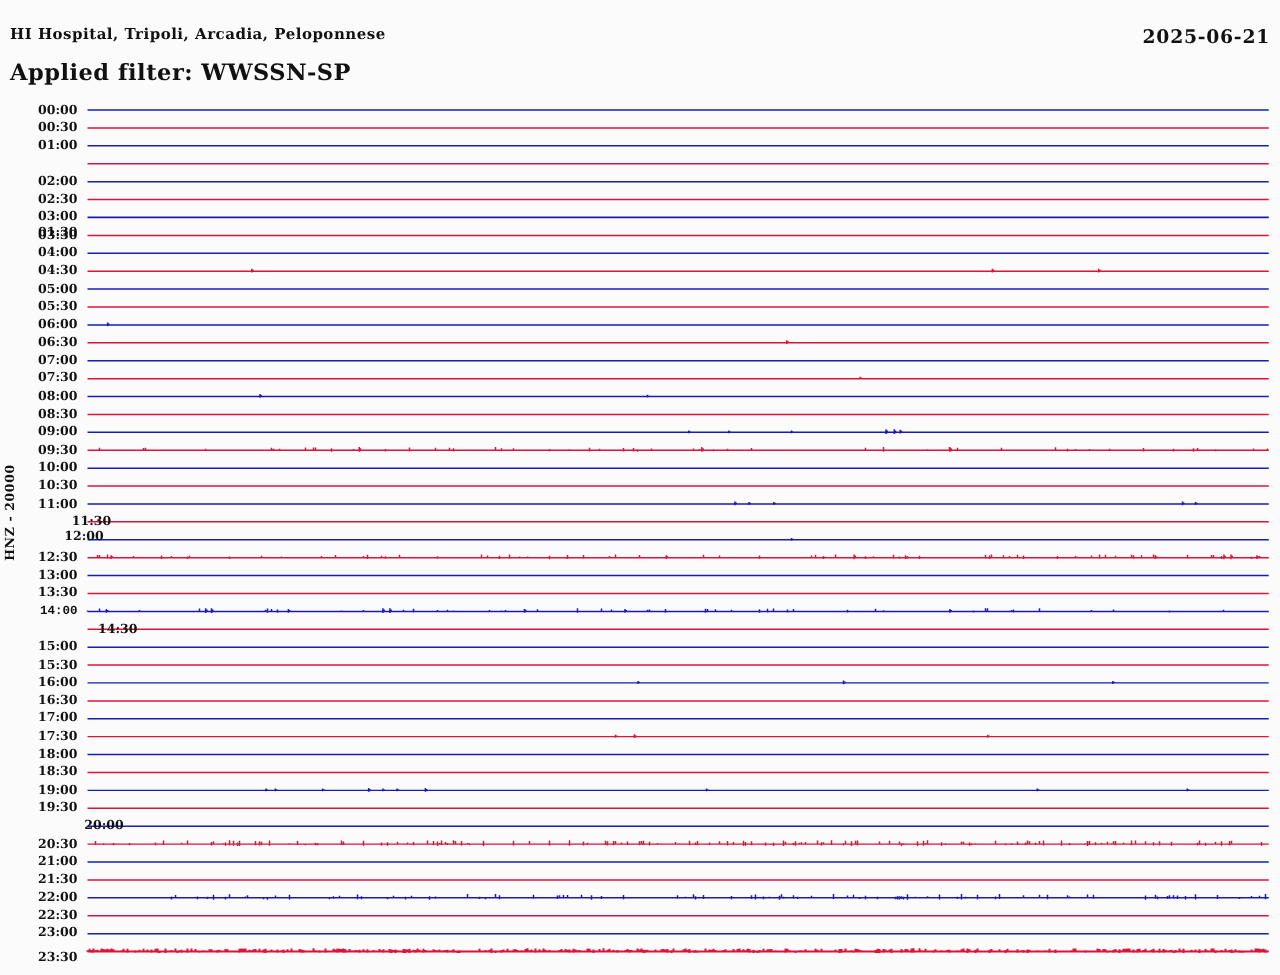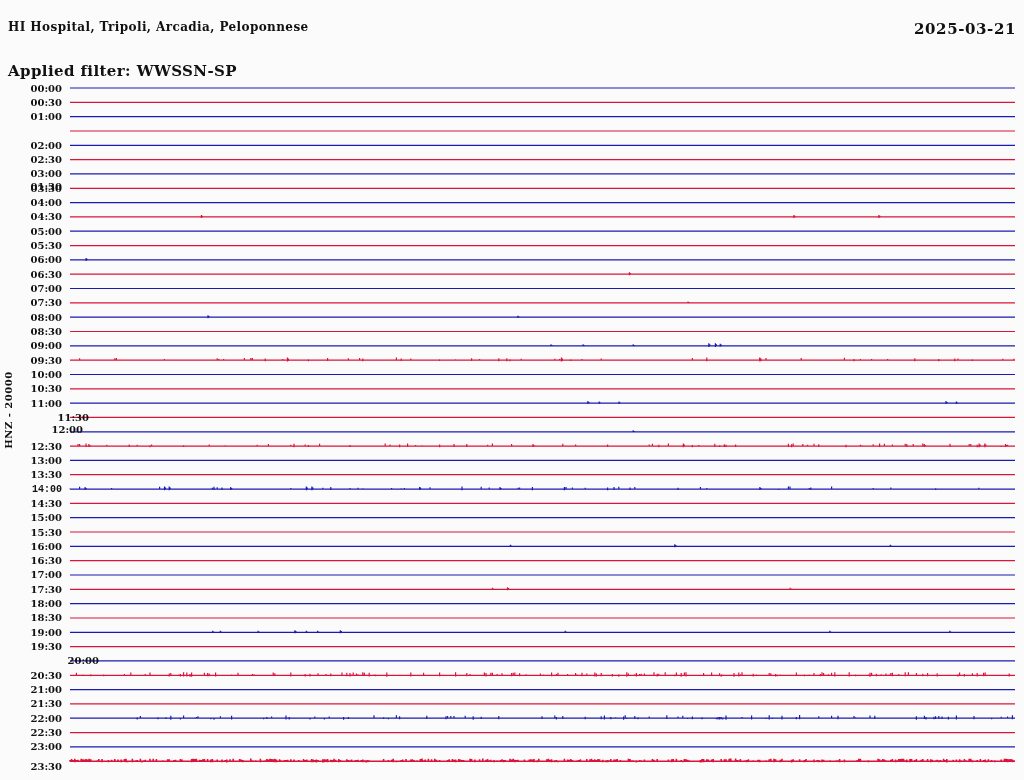--- a/index.html
+++ b/index.html
@@ -15,22 +15,22 @@
     position:absolute;left:8px;top:20px;
     font-size:12px;font-weight:bold;letter-spacing:0.4px;
     white-space:nowrap;
   }
   .hdr-date{
     position:absolute;right:8px;top:20px;
     font-size:15px;font-weight:bold;letter-spacing:0.6px;
     white-space:nowrap;
   }
   .hdr-filter{
-    position:absolute;left:8px;top:62px;
-    font-size:15px;font-weight:bold;letter-spacing:0.4px;
+    position:absolute;left:8px;top:48px;
+    font-size:18px;font-weight:bold;letter-spacing:0.4px;
     white-space:nowrap;
   }
   .vlabel{
     position:absolute;
     left:-45px;top:403px;
     width:110px;height:14px;
     transform:rotate(-90deg);
     transform-origin:center center;
     font-size:10px;font-weight:bold;letter-spacing:0.5px;
     text-align:center;
@@ -48,21 +48,21 @@
     color:#111;
     white-space:nowrap;
     line-height:11px;
   }
 </style>
 </head>
 <body>
 
 <div class="hdr-title">HI Hospital, Tripoli, Arcadia, Peloponnese</div>
 
-<div class="hdr-date">2025-03-21</div>
+<div class="hdr-date">2025-06-21</div>
 
 <div class="hdr-filter">Applied filter: WWSSN-SP</div>
 
 <div class="vlabel">HNZ - 20000</div>
 
 <svg id="plot" width="1024" height="780" viewBox="0 0 1024 780" xmlns="http://www.w3.org/2000/svg">
     <path d="M70,88.0H1015" stroke="#1b1bb3" stroke-width="1.2" fill="none"></path>
     <path d="M70,102.3H1015" stroke="#dc143c" stroke-width="1.2" fill="none"></path>
     <path d="M70,116.6H1015" stroke="#1b1bb3" stroke-width="1.2" fill="none"></path>
     <path d="M70,131.0H1015" stroke="#dc143c" stroke-width="1.2" fill="none"></path>
@@ -135,21 +135,21 @@
     <div class="time-label" style="top: 354.645px;">09:30</div>
     <div class="time-label" style="top: 368.968px;">10:00</div>
     <div class="time-label" style="top: 383.291px;">10:30</div>
     <div class="time-label" style="top: 397.615px;">11:00</div>
     <div class="time-label" style="top: 411.938px; padding-left: 27px;">11:30</div>
     <div class="time-label" style="top: 424px; margin-left: 21px;">12:00</div>
     <div class="time-label" style="top: 440.585px;">12:30</div>
     <div class="time-label" style="top: 454.908px;">13:00</div>
     <div class="time-label" style="top: 469.232px;">13:30</div>
     <div class="time-label" style="top: 483.555px; font-family: Liberation Mono, monospace;">14:00</div>
-    <div class="time-label" style="top: 497.879px;">14:30</div>
+    <div class="time-label" style="top: 497.879px; padding-left: 48px;">14:30</div>
     <div class="time-label" style="top: 512.202px;">15:00</div>
     <div class="time-label" style="top: 526.525px;">15:30</div>
     <div class="time-label" style="top: 540.849px;">16:00</div>
     <div class="time-label" style="top: 555.172px;">16:30</div>
     <div class="time-label" style="top: 569.496px;">17:00</div>
     <div class="time-label" style="top: 583.819px;">17:30</div>
     <div class="time-label" style="top: 598.142px;">18:00</div>
     <div class="time-label" style="top: 612.466px;">18:30</div>
     <div class="time-label" style="top: 626.789px;">19:00</div>
     <div class="time-label" style="top: 641.113px;">19:30</div>

